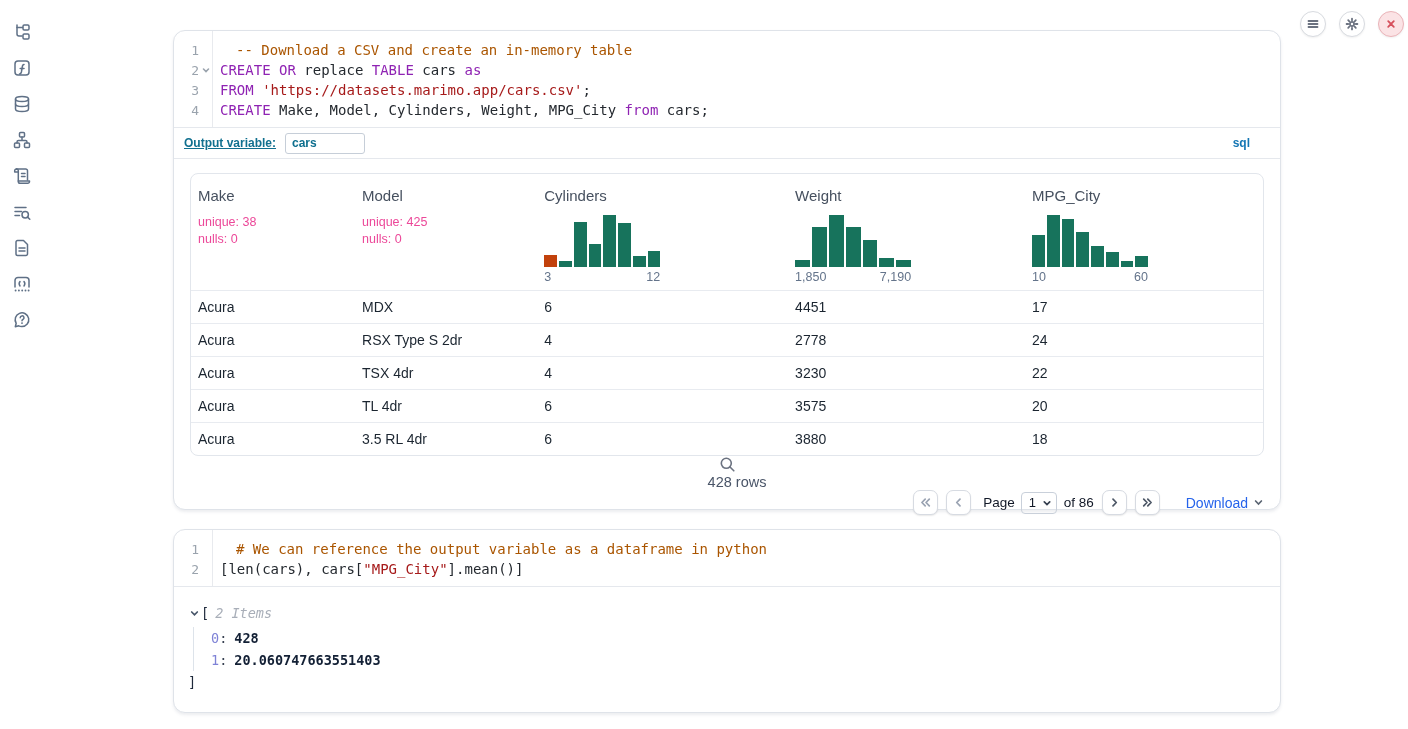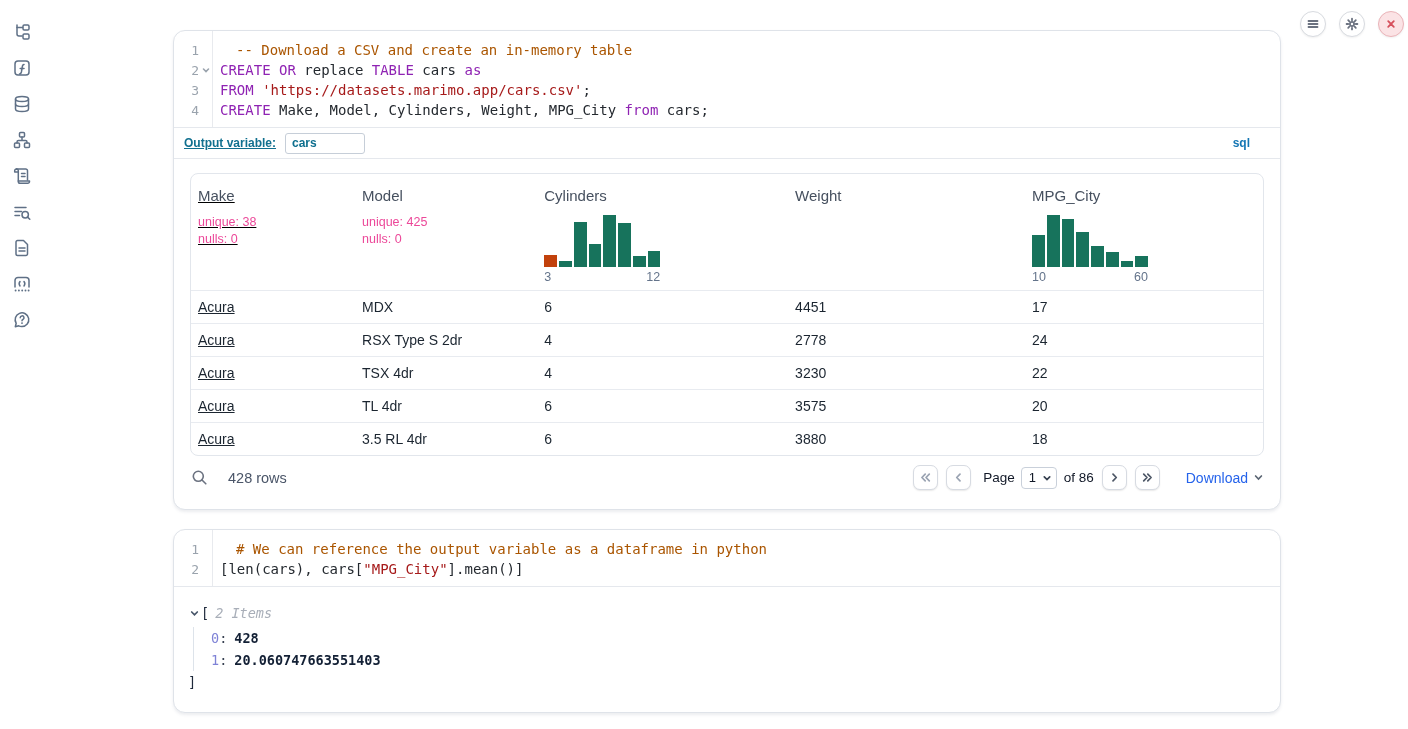--- a/index.html
+++ b/index.html
@@ -51,34 +51,34 @@
     border-radius: 3px; padding: 0 6px; font-size: 12px; font-weight: bold; color: #0e6f8e;
     font-family: "Liberation Sans", sans-serif; outline: none; }
   .outvar-spacer { flex: 1; }
   .lang-badge { font-size: 12px; font-weight: bold; color: #1476b4; }
 
   
   .table-wrap { padding: 14px 16px 0 16px; }
   .dtable { border: 1px solid #e2e6ec; border-radius: 8px; overflow: hidden; }
   .thead { display: flex; }
   .col { padding: 13px 7px 6px 7px; }
-  .col-0 { width: 15.3%; text-decoration: underline; } .col-1 { width: 17.0%; } .col-2 { width: 23.4%; }
+  .col-0 { width: 15.3%; } .col-1 { width: 17.0%; } .col-2 { width: 23.4%; }
   .col-3 { width: 22.1%; } .col-4 { width: 22.2%; }
   .col-title { font-size: 15px; color: #46505f; cursor: pointer; }
   .col-stats { margin-top: 10px; font-size: 12.5px; color: #ec4899; line-height: 16.5px; }
   .hist-block { margin-top: 11px; width: 116px; }
   .hist { display: flex; align-items: flex-end; gap: 2px; height: 52px; }
   .hist-bar { flex: 1; }
   .hist-labels { display: flex; justify-content: space-between; font-size: 12.5px;
     color: #64748b; margin-top: 3px; }
   .trow { display: flex; border-top: 1px solid #e8ebf0; height: 33px; align-items: center; }
   .tcell { padding: 0 7px; font-size: 14px; color: #1b2530; }
 
   
-  .tfooter { height: 43px; margin: 0 16px; display: flex; align-items: center; }
+  .tfooter { height: 43px; margin: 0 16px; display: flex; align-items: center; flex-direction: column; }
   .search-btn { background: none; border: none; cursor: pointer; width: 18px; height: 18px; padding: 0; }
   .search-btn svg { width: 17px; height: 17px; stroke: #6b7280; fill: none; stroke-width: 1.6; stroke-linecap: round; }
   .rows-count { margin-left: 20px; font-size: 14.5px; color: #4a5568; }
   .pager { margin-left: auto; display: flex; align-items: center; }
   .pg-btn { width: 25px; height: 25px; border: 1px solid #d7dbe2; border-radius: 7px; background: #fff;
     box-shadow: 0 1px 1.5px rgba(0,0,0,0.09); display: flex; align-items: center; justify-content: center;
     cursor: pointer; margin-left: 8px; }
   .pg-btn svg { width: 13px; height: 13px; fill: none; stroke-width: 1.7; stroke-linecap: round; stroke-linejoin: round; }
   .pg-btn.dim svg { stroke: #9aa3b2; }
   .pg-btn.dark svg { stroke: #4d5766; }
@@ -268,20 +268,35 @@
                   <div class="hist-bar" style="height: 30%; background: rgb(23, 115, 92);"></div>
                 </div>
               <div class="hist-labels">
                 <span>3</span>
                 <span>12</span>
               </div>
             </div>
           </div>
           <div class="col col-3">
             <div class="col-title">Weight</div>
+            <div class="hist-block">
+              <div class="hist">
+                  <div class="hist-bar" style="height: 13%; background: rgb(23, 115, 92);"></div>
+                  <div class="hist-bar" style="height: 76%; background: rgb(23, 115, 92);"></div>
+                  <div class="hist-bar" style="height: 100%; background: rgb(23, 115, 92);"></div>
+                  <div class="hist-bar" style="height: 76%; background: rgb(23, 115, 92);"></div>
+                  <div class="hist-bar" style="height: 52%; background: rgb(23, 115, 92);"></div>
+                  <div class="hist-bar" style="height: 17%; background: rgb(23, 115, 92);"></div>
+                  <div class="hist-bar" style="height: 13%; background: rgb(23, 115, 92);"></div>
+                </div>
+              <div class="hist-labels">
+                <span>1,850</span>
+                <span>7,190</span>
+              </div>
+            </div>
           </div>
           <div class="col col-4">
             <div class="col-title">MPG_City</div>
             <div class="hist-block">
               <div class="hist">
                   <div class="hist-bar" style="height: 62%; background: rgb(23, 115, 92);"></div>
                   <div class="hist-bar" style="height: 100%; background: rgb(23, 115, 92);"></div>
                   <div class="hist-bar" style="height: 93%; background: rgb(23, 115, 92);"></div>
                   <div class="hist-bar" style="height: 68%; background: rgb(23, 115, 92);"></div>
                   <div class="hist-bar" style="height: 40%; background: rgb(23, 115, 92);"></div>

